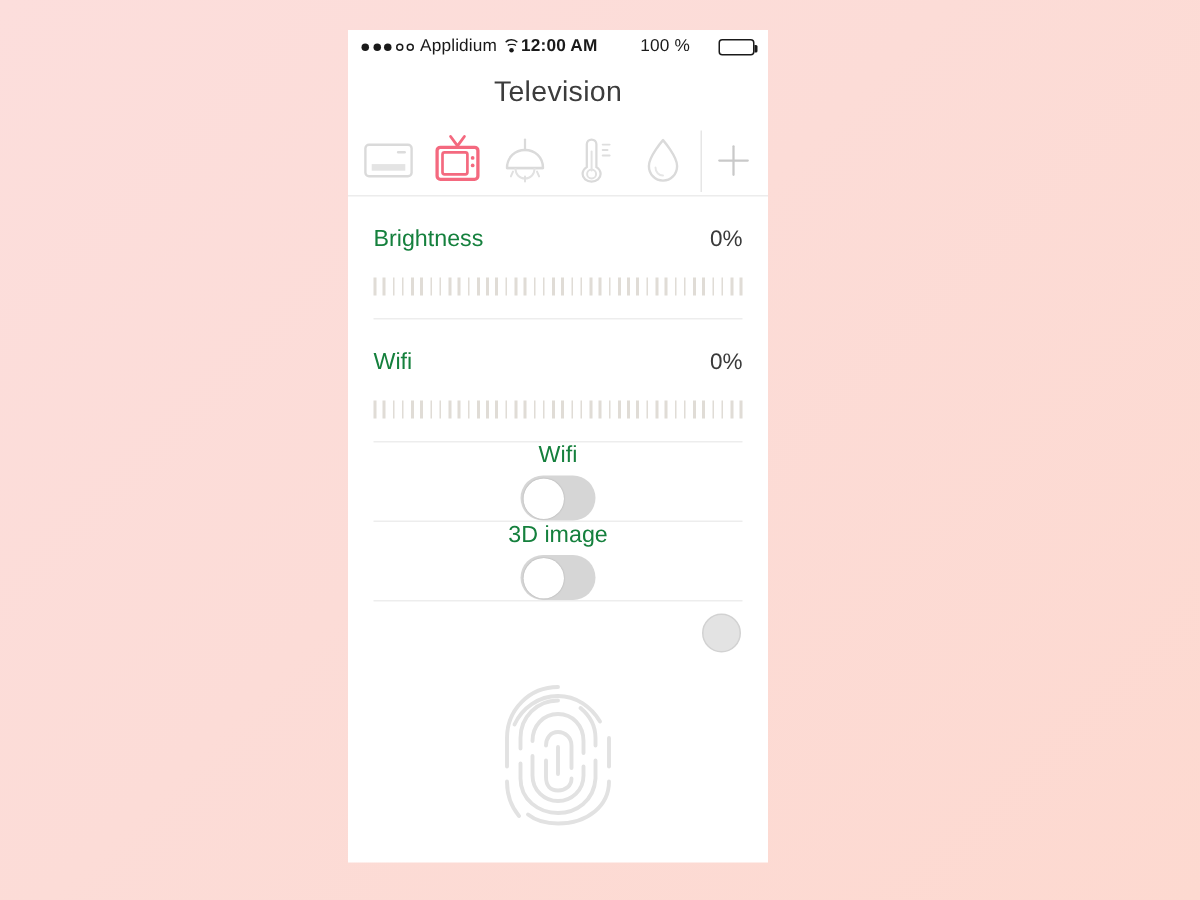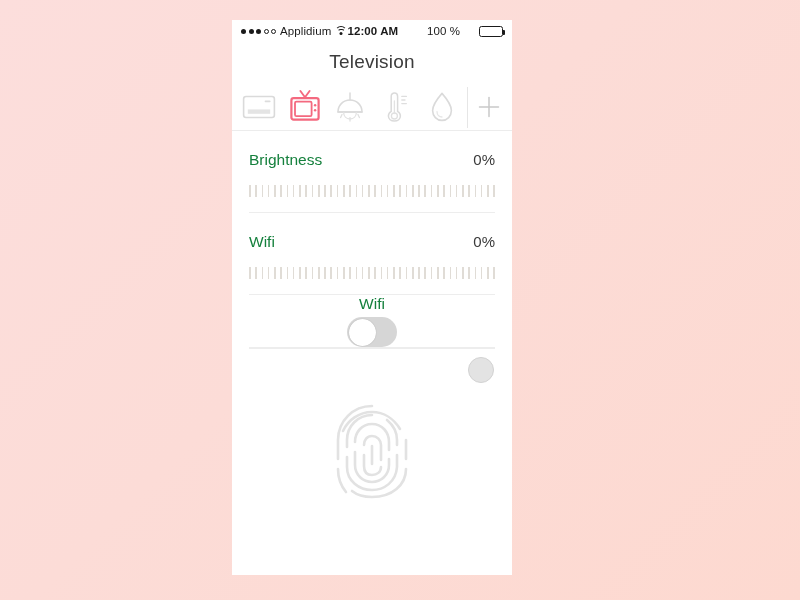--- a/index.html
+++ b/index.html
@@ -380,20 +380,26 @@
     </div>
 
     <div class="toggle-row">
       <span class="row-label">Wifi</span>
       <span class="toggle">
           <span class="knob"></span>
         </span>
     </div>
     <div class="divider" style="margin-top:0"></div>
 
+    <div class="toggle-row">
+      <span class="row-label">3D image</span>
+      <span class="toggle">
+          <span class="knob"></span>
+        </span>
+    </div>
     <div class="divider" style="margin-top:0"></div>
 
     <div id="loose-knob-row">
       <div id="loose-knob"></div>
     </div>
 
     <div id="fingerprint-area">
       <svg width="92" height="108" viewBox="0 0 92 108" fill="none" aria-hidden="true">
         <g stroke="#e2e2e2" stroke-width="2.6" stroke-linecap="round" fill="none">
           <path d="M46 9 C27 9 12 24 12 43 L12 62"></path>

